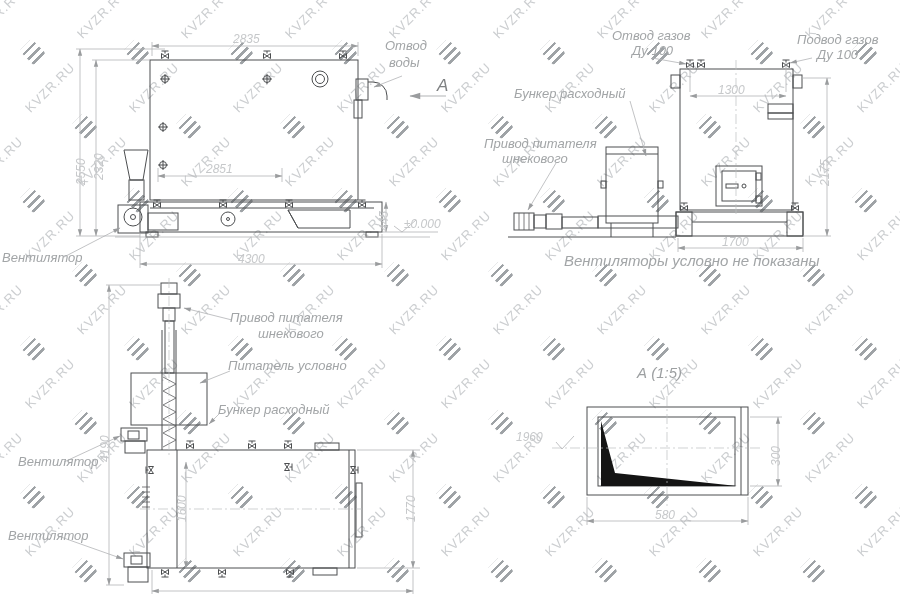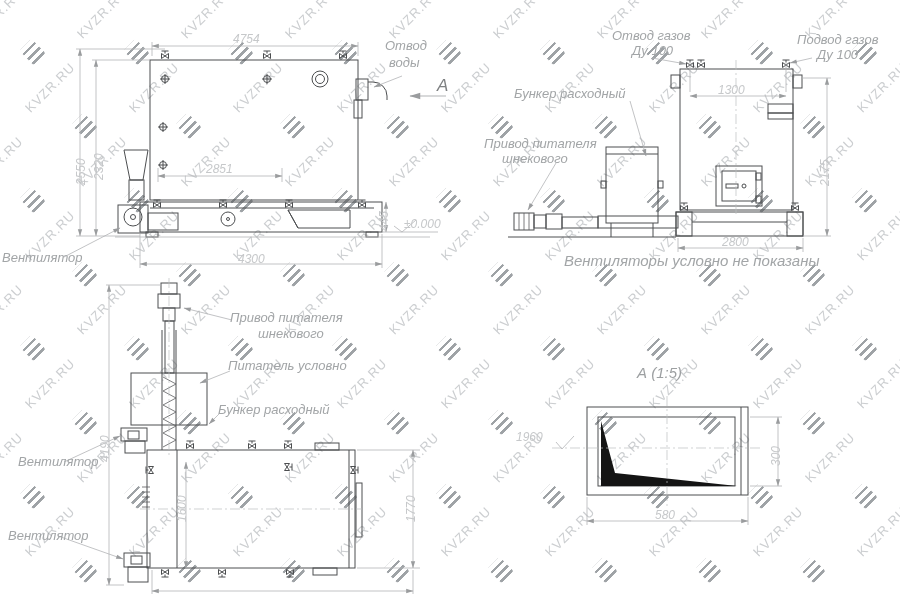--- a/index.html
+++ b/index.html
@@ -351,42 +351,42 @@
       <line x1="552" y1="448" x2="762" y2="448" class="cl"></line>
       <line x1="667" y1="396" x2="667" y2="506" class="cl"></line>
       <path d="M587,497 V525 M748,497 V525"></path>
       <line x1="587" y1="521" x2="748" y2="521" marker-start="url(#ar)" marker-end="url(#ar)"></line>
       <path d="M750,417 H782 M750,486 H782"></path>
       <line x1="778" y1="417" x2="778" y2="486" marker-start="url(#ar)" marker-end="url(#ar)"></line>
       <path d="M556,442 L562,449 L574,436"></path>
     </g>
   </svg>
 
-  <span class="t dimtxt" style="left:233px;top:32px">4754</span>
+  <span class="t dimtxt" style="left:233px;top:32px">2835</span>
   <span class="t dimtxt" style="left:206px;top:162px">2851</span>
   <span class="t dimtxt rot" style="left:74px;top:185px">2550</span>
   <span class="t dimtxt rot" style="left:92px;top:180px">2320</span>
   <span class="t dimtxt" style="left:238px;top:252px">4300</span>
   <span class="t dimtxt rot" style="left:377px;top:231px">445</span>
   <span class="t dimtxt" style="left:404px;top:217px">±0.000</span>
   <span class="t lbl" style="left:385px;top:38px">Отвод</span>
   <span class="t lbl" style="left:389px;top:55px">воды</span>
   <span class="t viewletter" style="left:437px;top:76px">А</span>
   <span class="t lbl" style="left:2px;top:250px">Вентилятор</span>
 
   <span class="t lbl" style="left:612px;top:28px">Отвод газов</span>
   <span class="t lbl" style="left:632px;top:43px">Ду 100</span>
   <span class="t lbl" style="left:797px;top:32px">Подвод газов</span>
   <span class="t lbl" style="left:817px;top:47px">Ду 100</span>
   <span class="t lbl" style="left:514px;top:86px">Бункер расходный</span>
   <span class="t lbl" style="left:484px;top:136px">Привод питателя</span>
   <span class="t lbl" style="left:502px;top:151px">шнекового</span>
   <span class="t dimtxt" style="left:718px;top:83px">1300</span>
   <span class="t dimtxt rot" style="left:818px;top:186px">2175</span>
-  <span class="t dimtxt" style="left:722px;top:235px">2800</span>
+  <span class="t dimtxt" style="left:722px;top:235px">1700</span>
   <span class="t lbl note" style="left:564px;top:252px">Вентиляторы условно не показаны</span>
 
   <span class="t lbl" style="left:230px;top:310px">Привод питателя</span>
   <span class="t lbl" style="left:258px;top:326px">шнекового</span>
   <span class="t lbl" style="left:228px;top:358px">Питатель условно</span>
   <span class="t lbl" style="left:218px;top:402px">Бункер расходный</span>
   <span class="t lbl" style="left:18px;top:454px">Вентилятор</span>
   <span class="t lbl" style="left:8px;top:528px">Вентилятор</span>
   <span class="t dimtxt rot" style="left:98px;top:462px">4190</span>
   <span class="t dimtxt rot" style="left:175px;top:522px">1600</span>

